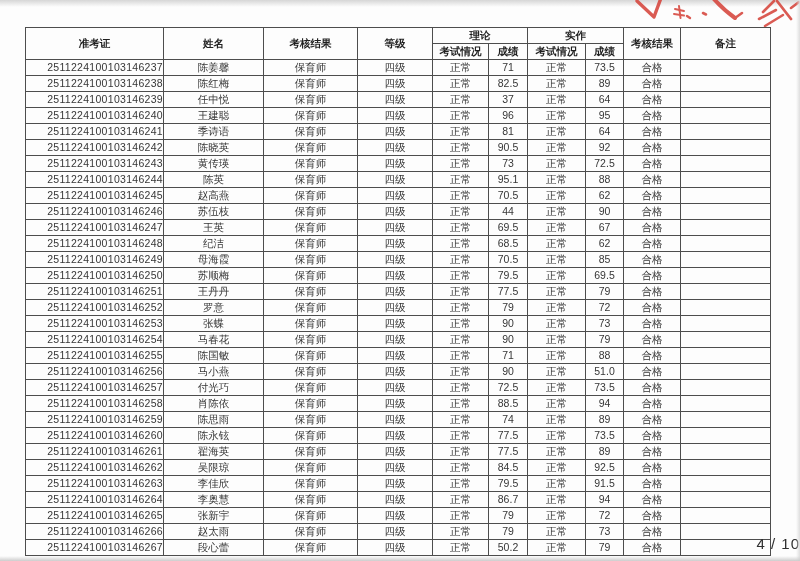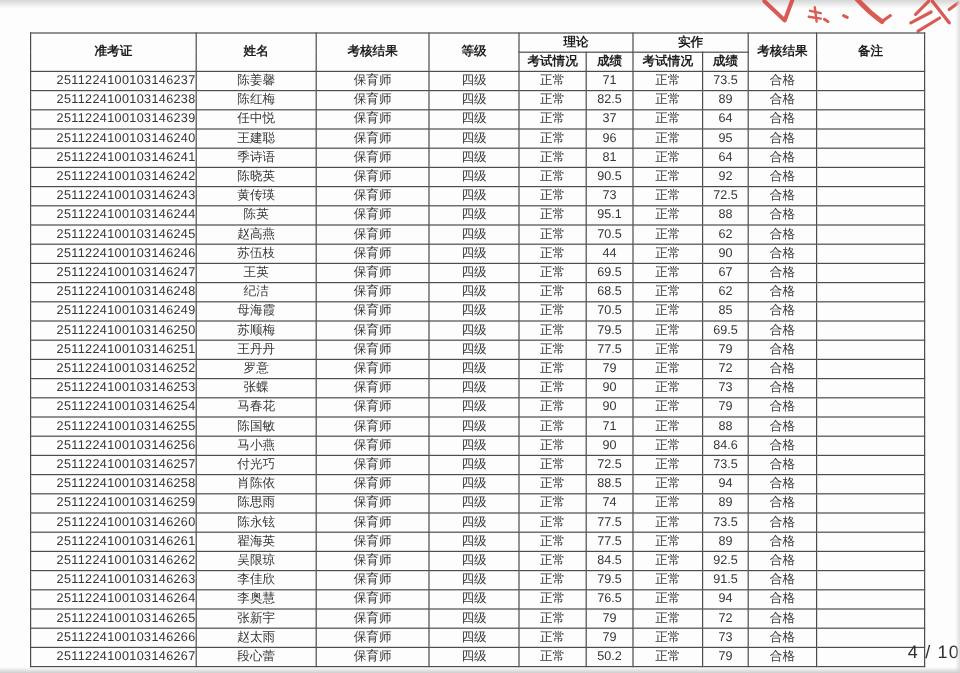--- a/index.html
+++ b/index.html
@@ -328,21 +328,21 @@
           <td></td>
         </tr>
         <tr>
           <td>2511224100103146256</td>
           <td>马小燕</td>
           <td>保育师</td>
           <td>四级</td>
           <td>正常</td>
           <td>90</td>
           <td>正常</td>
-          <td>84.6</td>
+          <td>51.0</td>
           <td>合格</td>
           <td></td>
         </tr>
         <tr>
           <td>2511224100103146257</td>
           <td>付光巧</td>
           <td>保育师</td>
           <td>四级</td>
           <td>正常</td>
           <td>72.5</td>
@@ -422,21 +422,21 @@
           <td>91.5</td>
           <td>合格</td>
           <td></td>
         </tr>
         <tr>
           <td>2511224100103146264</td>
           <td>李奥慧</td>
           <td>保育师</td>
           <td>四级</td>
           <td>正常</td>
-          <td>76.5</td>
+          <td>86.7</td>
           <td>正常</td>
           <td>94</td>
           <td>合格</td>
           <td></td>
         </tr>
         <tr>
           <td>2511224100103146265</td>
           <td>张新宇</td>
           <td>保育师</td>
           <td>四级</td>

